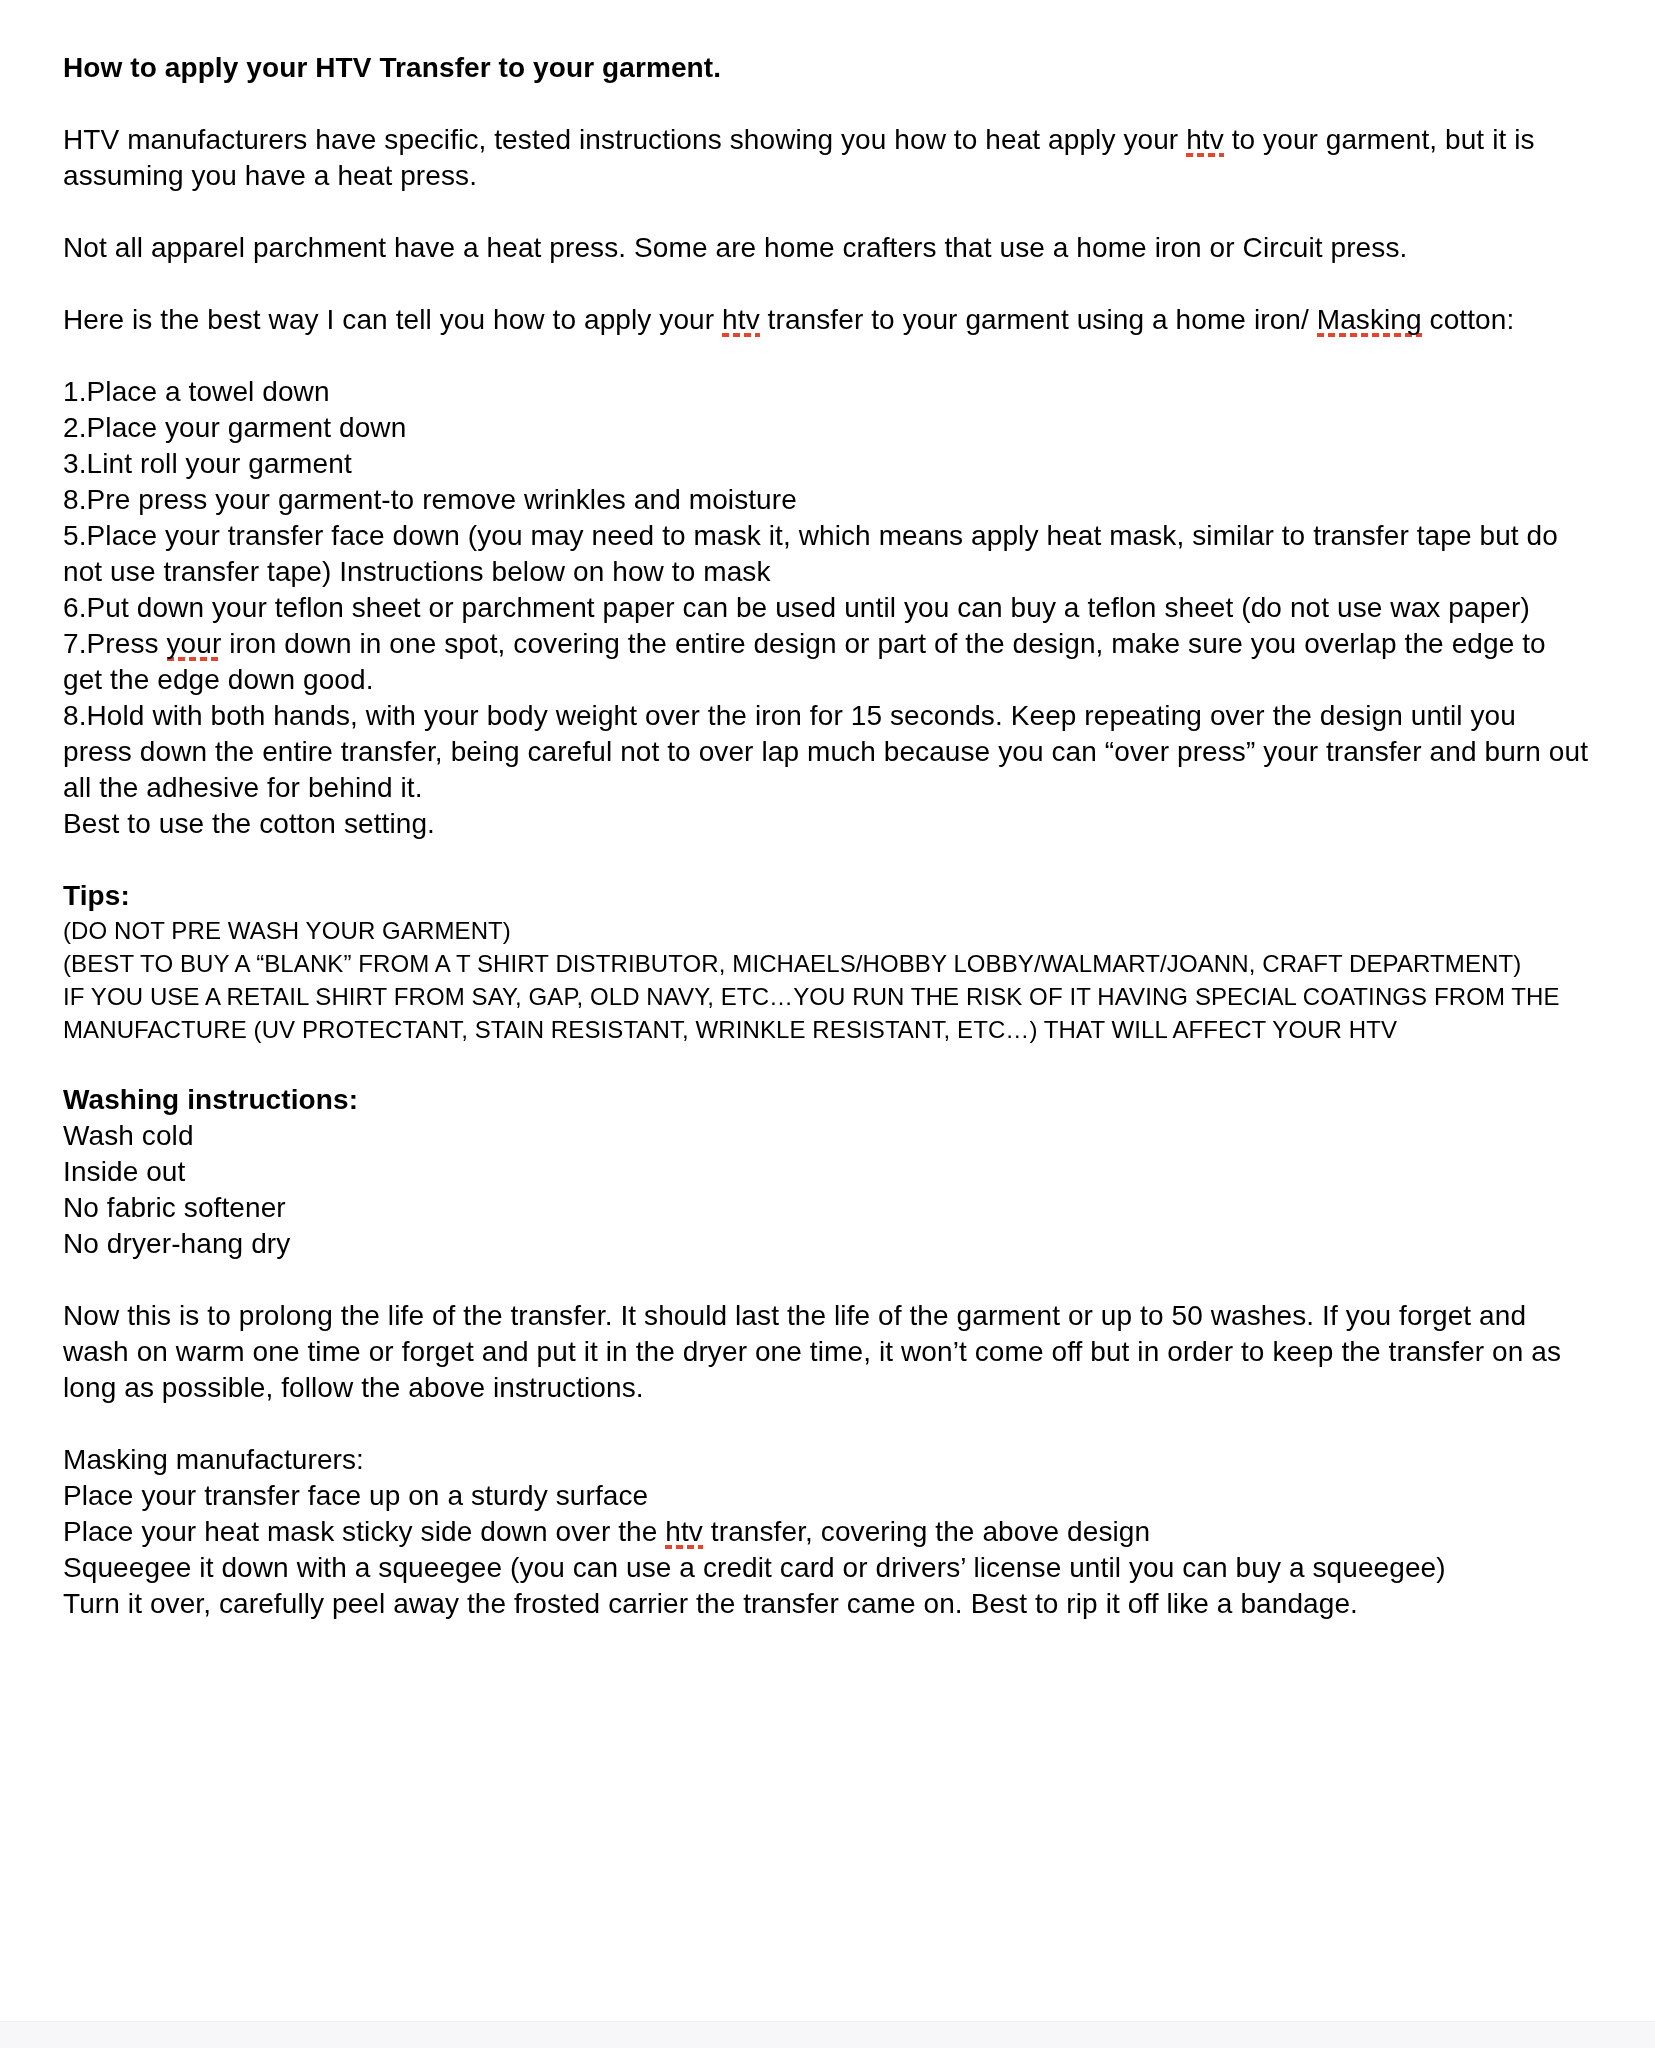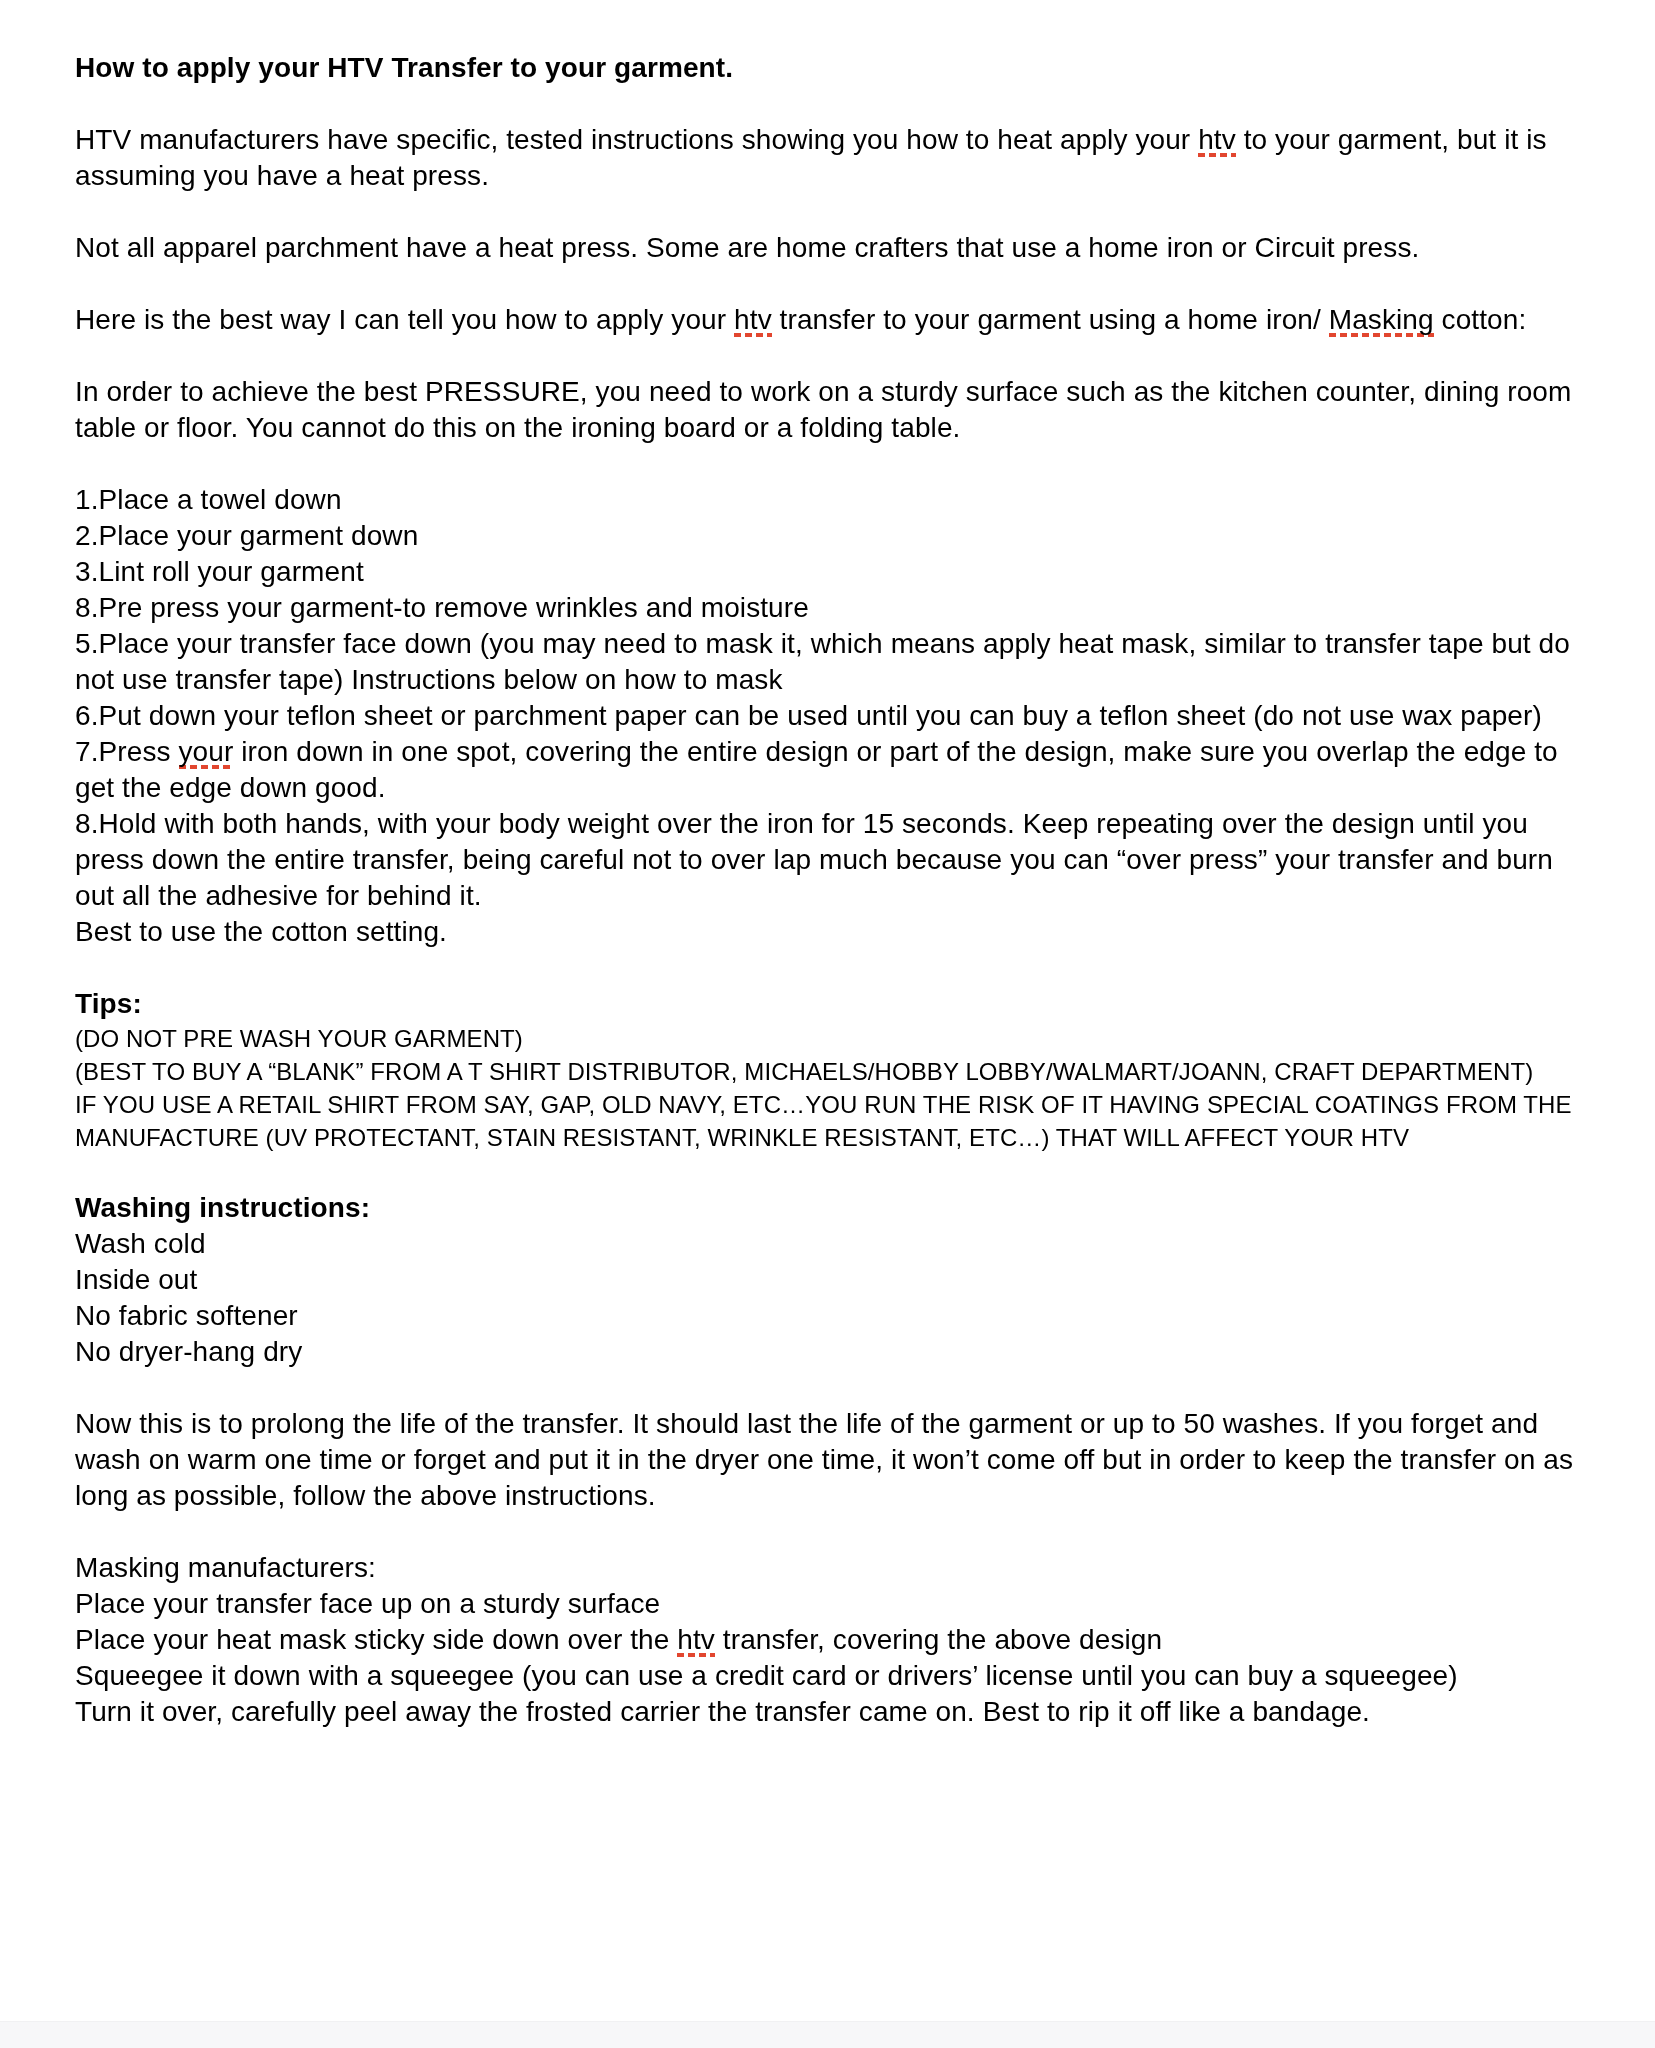--- a/index.html
+++ b/index.html
@@ -19,21 +19,21 @@
   .page {
     padding: 50px 64px 0 63px;
   }
   .line, p {
     margin: 0;
     font-size: 28px;
     line-height: 36px;
     letter-spacing: 0.1px;
   }
   .block {
-    margin: 0 0 36px 12px;
+    margin: 0 0 36px 0;
   }
   .title {
     font-weight: 700;
   }
   .heading-bold {
     font-weight: 700;
   }
   .tips-line {
     font-size: 24px;
     line-height: 33px;
@@ -61,21 +61,20 @@
 <div class="page">
 
   <p class="title block">How to apply your HTV Transfer to your garment.</p>
 
   <p class="block"><span>HTV manufacturers have specific, tested instructions showing you how to heat apply your </span><span class="misspell">htv</span><span> to your garment, but it is assuming you have a heat press.</span></p>
 
   <p class="block"><span>Not all apparel parchment have a heat press. Some are home crafters that use a home iron or Circuit press.</span></p>
 
   <p class="block"><span>Here is the best way I can tell you how to apply your </span><span class="misspell">htv</span><span> transfer to your garment using a home iron/ </span><span class="misspell">Masking</span><span> cotton:</span></p>
 
-  <p class="block"><span>In order to achieve the best PRESSURE, you need to work on a sturdy surface such as the kitchen counter, dining room table or floor. You cannot do this on the ironing board or a folding table.</span></p>
 
   <div class="block">
     <div class="line"><span>1.Place a towel down</span></div>
     <div class="line"><span>2.Place your garment down</span></div>
     <div class="line"><span>3.Lint roll your garment</span></div>
     <div class="line"><span>8.Pre press your garment-to remove wrinkles and moisture</span></div>
     <div class="line"><span>5.Place your transfer face down (you may need to mask it, which means apply heat mask, similar to transfer tape but do not use transfer tape) Instructions below on how to mask</span></div>
     <div class="line"><span>6.Put down your teflon sheet or parchment paper can be used until you can buy a teflon sheet (do not use wax paper)</span></div>
     <div class="line"><span>7.Press </span><span class="misspell">your</span><span> iron down in one spot, covering the entire design or part of the design, make sure you overlap the edge to get the edge down good.</span></div>
     <div class="line"><span>8.Hold with both hands, with your body weight over the iron for 15 seconds. Keep repeating over the design until you press down the entire transfer, being careful not to over lap much because you can “over press” your transfer and burn out all the adhesive for behind it.</span></div>

